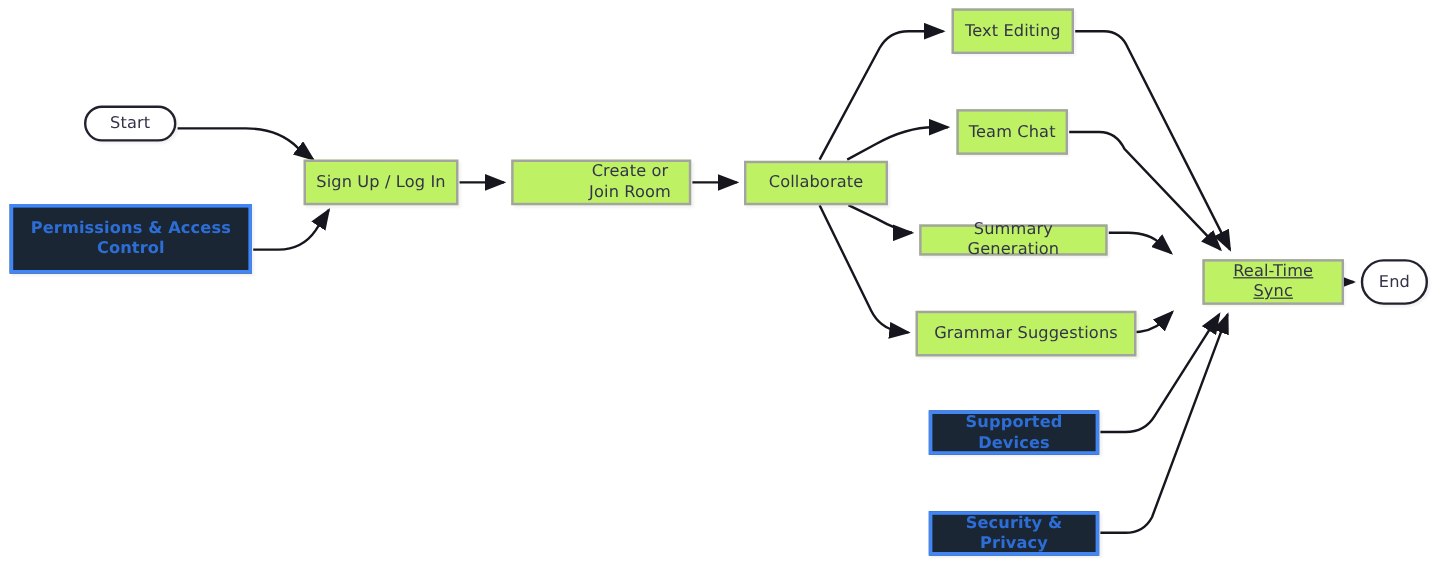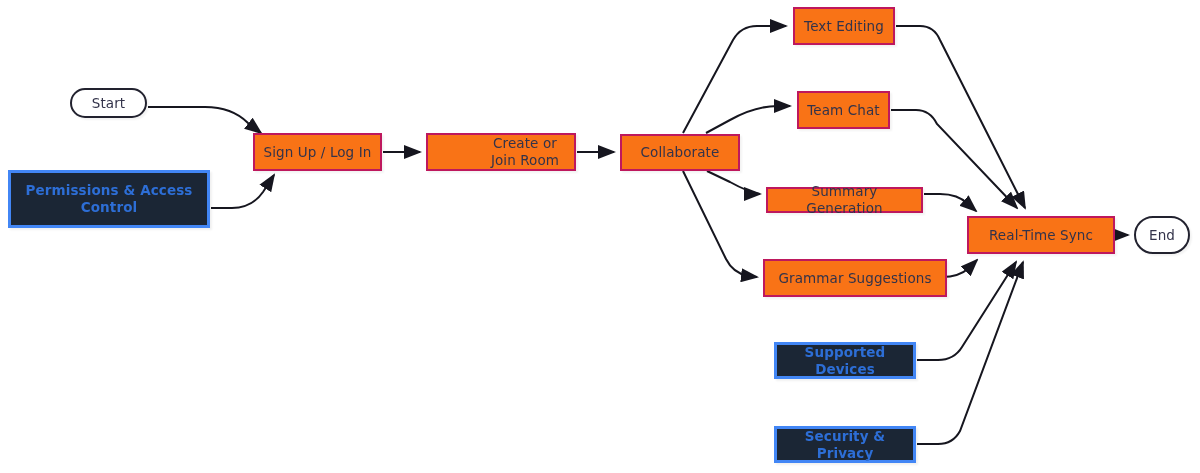--- a/index.html
+++ b/index.html
@@ -31,22 +31,22 @@
     display: flex;
     align-items: center;
     justify-content: center;
     text-align: center;
     font-size: 13.5px;
     line-height: 1.25;
     letter-spacing: 0.1px;
     z-index: 2;
   }
   .node-process {
-    background: #f97316;
-    border: 2px solid #be185d;
+    background: #bef264;
+    border: 2px solid #a3a3a3;
     color: #33334a;
     box-shadow: 2px 2px 2px rgba(0,0,0,0.05);
   }
   .node-terminal {
     background: #ffffff;
     border: 2px solid #22222f;
     color: #33334a;
     border-radius: 999px;
     box-shadow: 2px 2px 2px rgba(0,0,0,0.05);
   }
@@ -136,21 +136,21 @@
   </div>
 
   <div class="node node-process" style="left:766px; top:187px; width:157px; height:26px;">
     <span class="node-label">Summary Generation</span>
   </div>
 
   <div class="node node-process" style="left:763px; top:259px; width:184px; height:38px;">
     <span class="node-label">Grammar Suggestions</span>
   </div>
 
-  <div class="node node-process" style="left:967px; top:216px; width:148px; height:38px;">
+  <div class="node node-process" style="left:1002px; top:216px; width:118px; height:38px;text-decoration:underline;">
     <span class="node-label">Real-Time Sync</span>
   </div>
 
   <div class="node node-terminal" style="left:1134px; top:216px; width:56px; height:38px;">
     <span class="node-label">End</span>
   </div>
 
   <div class="node node-highlight" style="left:774px; top:426px; width:142px; height:37px;">
     <span class="node-label">Security &amp; Privacy</span>
   </div>

